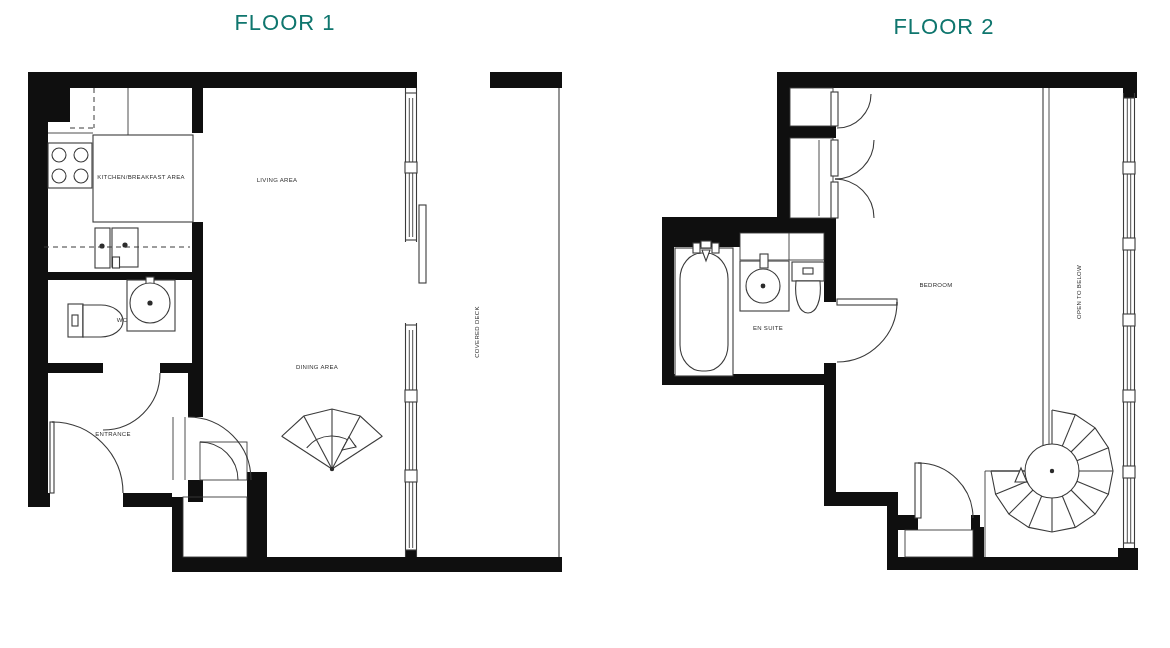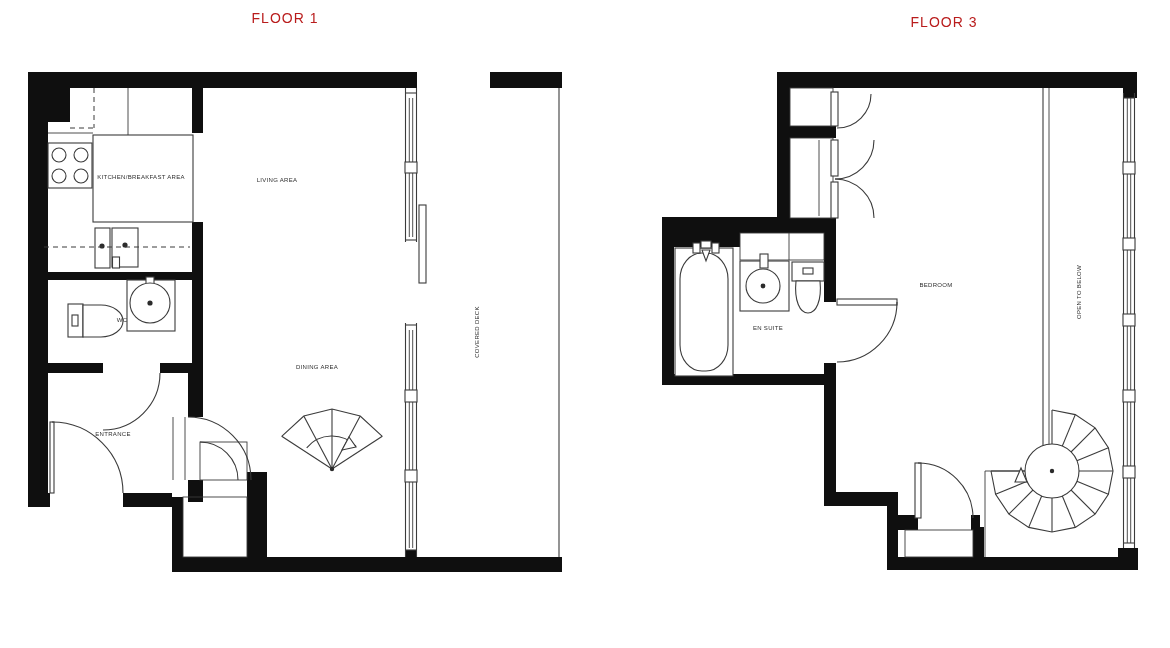--- a/index.html
+++ b/index.html
@@ -13,23 +13,23 @@
   #plan-svg{position:absolute;left:0;top:0;}
   .wall{fill:#0f0f0f;stroke:none;}
   .ln{fill:none;stroke:#3b3b3b;stroke-width:1.1;}
   .thin{fill:none;stroke:#3b3b3b;stroke-width:0.9;}
   .fixture{fill:#ffffff;stroke:#3b3b3b;stroke-width:1.1;}
   .dash{fill:none;stroke:#3b3b3b;stroke-width:1;stroke-dasharray:5 4;}
   .dot{fill:#2b2b2b;stroke:none;}
   .floor-title{
     position:absolute;
     transform:translate(-50%,0);
-    font-size:14px;
+    font-size:22px;
     letter-spacing:1px;
-    color:#b91c1c;
+    color:#0f766e;
     white-space:nowrap;
   }
   .room-label{
     position:absolute;
     transform:translate(-50%,-50%);
     font-size:6px;
     letter-spacing:0.3px;
     color:#2e2e2e;
     white-space:nowrap;
   }
@@ -283,21 +283,21 @@
       <line class="ln" x1="1052" y1="471" x2="995.6" y2="494.3"></line>
       <line class="ln" x1="1052" y1="471" x2="991" y2="471"></line>
       <polyline class="ln" points="1052,410 1075.3,414.6 1095.1,427.9 1108.4,447.7 1113,471 1108.4,494.3 1095.1,514.1 1075.3,527.4 1052,532 1028.7,527.4 1008.9,514.1 995.6,494.3 991,471"></polyline>
       <circle class="fixture" cx="1052" cy="471" r="27"></circle>
       <polygon class="fixture" points="1015,482 1027,482 1021,468"></polygon>
       <circle class="dot" cx="1052" cy="471" r="2.2"></circle>
     </g>
   </svg>
 
   <div class="floor-title" style="left:285px; top:10px;">FLOOR 1</div>
-  <div class="floor-title" style="left:944px; top:14px;">FLOOR 3</div>
+  <div class="floor-title" style="left:944px; top:14px;">FLOOR 2</div>
 
   <div class="room-label" style="left:141px; top:177px;">KITCHEN/BREAKFAST AREA</div>
   <div class="room-label" style="left:277px; top:180px;">LIVING AREA</div>
   <div class="room-label" style="left:317px; top:367px;">DINING AREA</div>
   <div class="room-label" style="left:122px; top:320px;">WC</div>
   <div class="room-label" style="left:113px; top:434px;">ENTRANCE</div>
   <div class="room-label vertical" style="left:477px; top:332px;">COVERED DECK</div>
 
   <div class="room-label" style="left:936px; top:285px;">BEDROOM</div>
   <div class="room-label" style="left:768px; top:328px;">EN SUITE</div>

